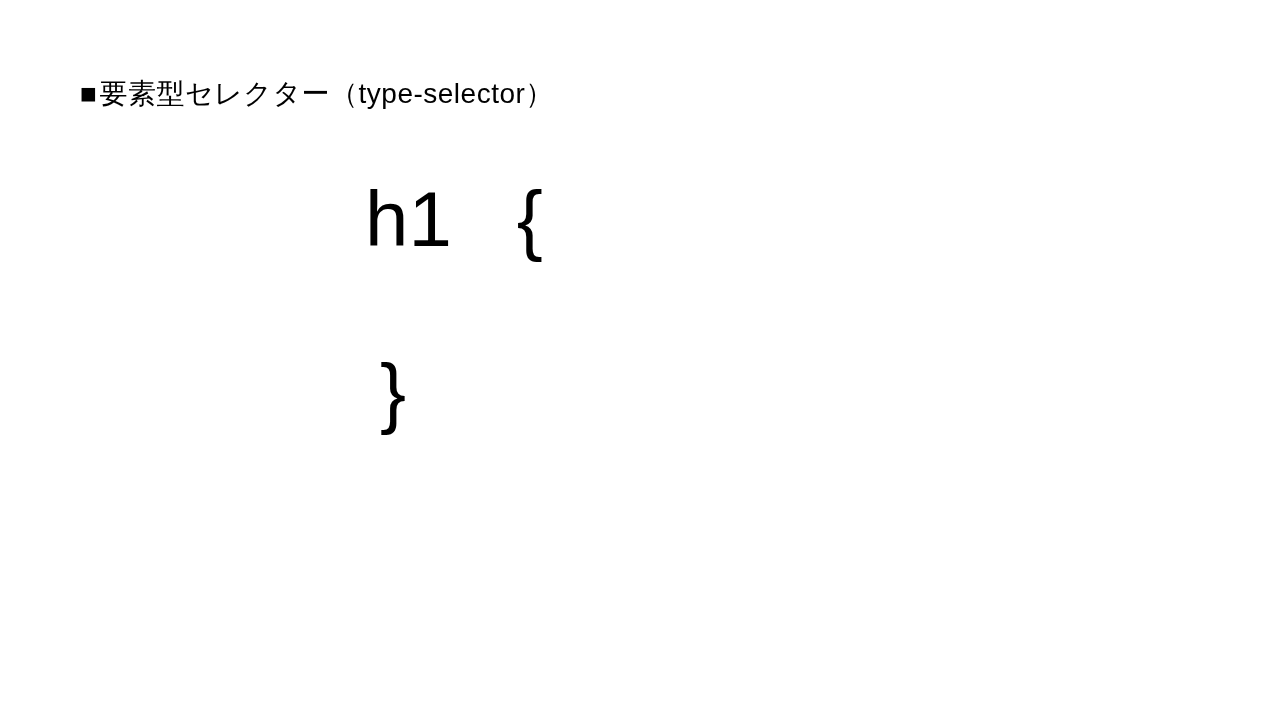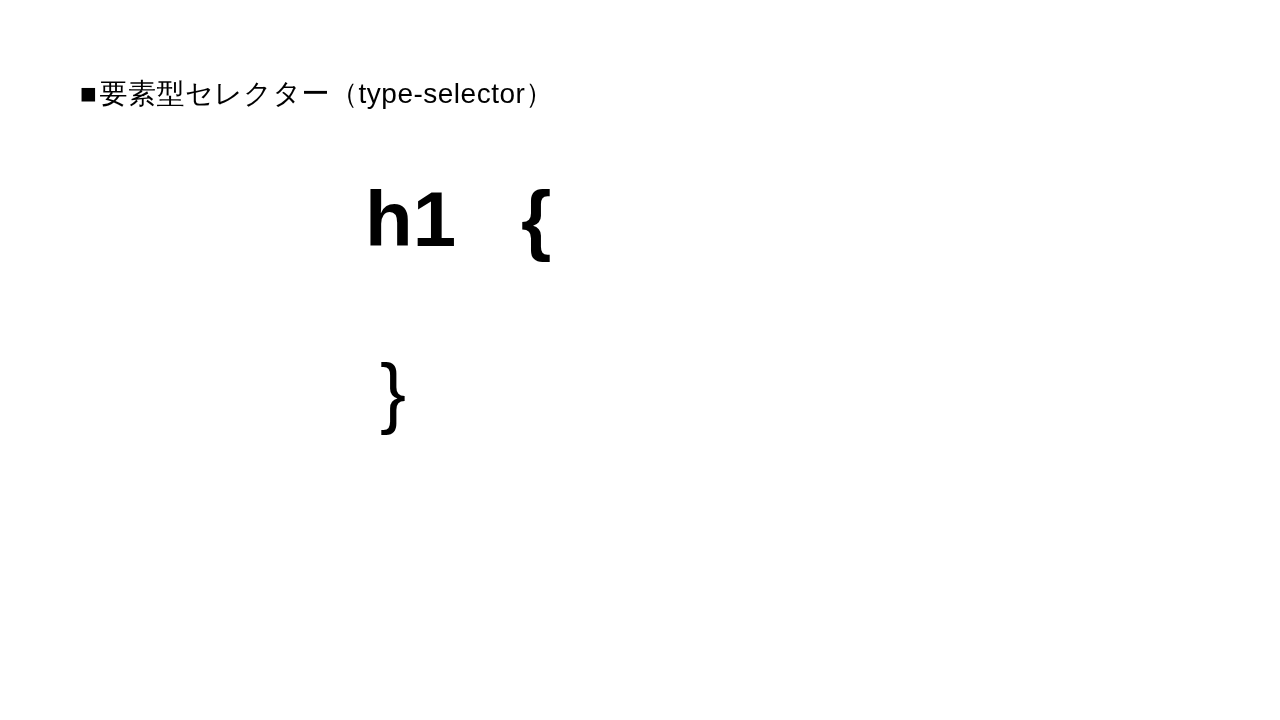--- a/index.html
+++ b/index.html
@@ -31,21 +31,21 @@
     .code-block {
       position: absolute;
       top: 180px;
       left: 365px;
       font-size: 78px;
       font-weight: 300;
       line-height: 1.0;
     }
     .code-line1 {
       white-space: pre;
-      font-weight: 700;
+      font-weight: 400;
     }
     .code-line2 {
       white-space: pre;
       margin-top: 100px;
       margin-left: 95px;
       font-weight: 300;
     }
     .code-line3 {
       white-space: pre;
       margin-top: 95px;

